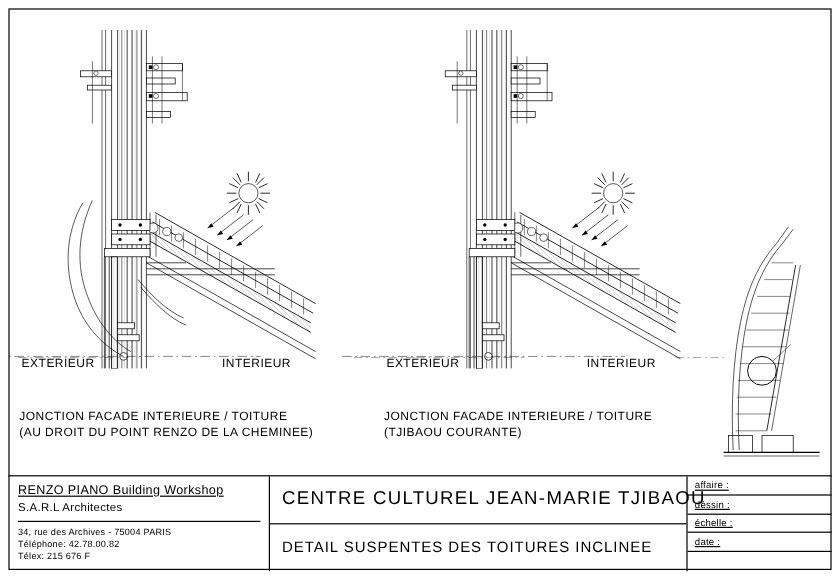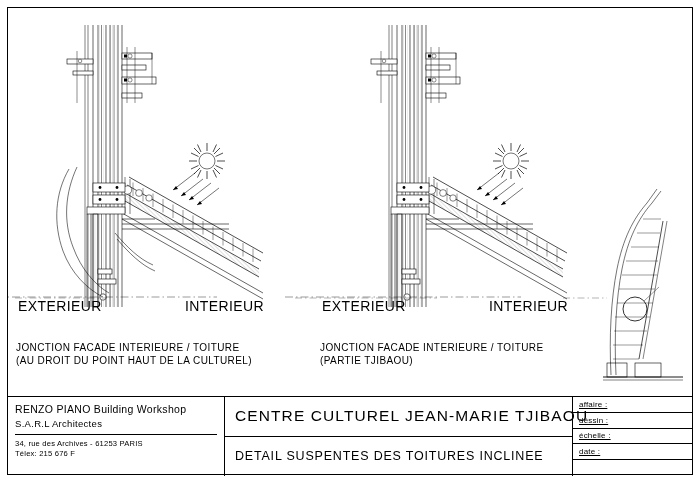--- a/index.html
+++ b/index.html
@@ -6,33 +6,33 @@
   body{width:700px;height:482px;font-family:"Liberation Sans",sans-serif;color:#000;}
   #sheet{position:relative;width:700px;height:482px;box-sizing:border-box;overflow:hidden;background:#fff;}
   .frame{position:absolute;left:7px;top:7px;width:686px;height:468px;border:1px solid #000;box-sizing:border-box;}
   .drawing-area{position:absolute;left:7px;top:7px;width:686px;height:389px;box-sizing:border-box;}
   svg{display:block;}
   
   .titleblock{position:absolute;left:7px;top:396px;width:686px;height:79px;box-sizing:border-box;border-top:1px solid #000;}
   .tb-left{position:absolute;left:0;top:0;width:218px;height:79px;box-sizing:border-box;border-right:1px solid #000;padding:6px 8px 0 8px;}
   .tb-mid{position:absolute;left:218px;top:0;width:348px;height:79px;box-sizing:border-box;border-right:1px solid #000;}
   .tb-right{position:absolute;left:566px;top:0;width:120px;height:79px;box-sizing:border-box;text-decoration:underline;}
-  .firm{font-size:10.5px;letter-spacing:.3px;margin:0 0 3px 0;white-space:nowrap;}
+  .firm{font-size:10.5px;letter-spacing:.3px;margin:0 0 3px 0;white-space:nowrap;text-decoration:underline;}
   .sarl{font-size:9.5px;letter-spacing:.3px;margin:0 0 5px 0;}
   .rule{height:1px;background:#000;margin:0 0 4px 0;width:202px;}
   .addr{font-size:7.6px;letter-spacing:.2px;line-height:10px;margin:0;white-space:nowrap;}
   .tb-mid-row{height:50%;box-sizing:border-box;display:flex;align-items:center;padding-left:10px;}
   .tb-mid-row.top{border-bottom:1px solid #000;}
   .proj{font-size:15.5px;letter-spacing:1.1px;white-space:nowrap;}
   .det{font-size:12.5px;letter-spacing:.8px;white-space:nowrap;}
   .tb-r-row{height:20%;box-sizing:border-box;border-bottom:1px solid #000;display:flex;align-items:center;padding-left:6px;font-size:8px;letter-spacing:.2px;}
   .tb-r-row.last{border-bottom:none;}
   
   .cap{position:absolute;font-size:10px;letter-spacing:.4px;line-height:12px;white-space:nowrap;}
-  .lbl{position:absolute;font-size:14px;letter-spacing:.4px;white-space:nowrap;}
+  .lbl{position:absolute;font-size:10px;letter-spacing:.4px;white-space:nowrap;}
 </style>
 </head>
 <body>
 
 <div id="sheet">
 
   <div class="frame"></div>
 
   <div class="drawing-area">
   <svg width="686" height="389" viewBox="0 0 686 389">
@@ -256,34 +256,35 @@
       <line x1="288" y1="291" x2="340" y2="291" stroke-dasharray="7 3 1.5 3"></line>
       <line x1="340" y1="291" x2="430" y2="291" stroke-dasharray="7 3 1.5 3"></line>
       <line x1="556" y1="291" x2="600" y2="291" stroke-dasharray="7 3 1.5 3"></line>
     </g>
   </svg>
   </div>
 
   <span class="lbl" style="left:18px;top:298px;">EXTERIEUR</span>
   <span class="lbl" style="left:185px;top:298px;">INTERIEUR</span>
   <span class="cap" style="left:16px;top:342px;">JONCTION FACADE INTERIEURE / TOITURE</span>
-  <span class="cap" style="left:16px;top:355px;">(AU DROIT DU POINT HAUT DE LA CULTUREL)</span>
+  <span class="cap" style="left:16px;top:355px;">(AU DROIT DU POINT RENZO DE LA CHEMINEE)</span>
 
   <span class="lbl" style="left:322px;top:298px;">EXTERIEUR</span>
   <span class="lbl" style="left:489px;top:298px;">INTERIEUR</span>
   <span class="cap" style="left:320px;top:342px;">JONCTION FACADE INTERIEURE / TOITURE</span>
-  <span class="cap" style="left:320px;top:355px;">(PARTIE TJIBAOU)</span>
+  <span class="cap" style="left:320px;top:355px;">(TJIBAOU COURANTE)</span>
 
   <div class="titleblock">
 
     <div class="tb-left">
       <p class="firm">RENZO PIANO Building Workshop</p>
       <p class="sarl">S.A.R.L   Architectes</p>
       <div class="rule"></div>
-      <p class="addr">34, rue des Archives -  61253 PARIS</p>
+      <p class="addr">34, rue des Archives -  75004 PARIS</p>
+      <p class="addr">Téléphone: 42.78.00.82</p>
       <p class="addr">Télex: 215 676 F</p>
     </div>
 
     <div class="tb-mid">
       <div class="tb-mid-row top">
         <span class="proj">CENTRE CULTUREL JEAN-MARIE TJIBAOU</span>
       </div>
       <div class="tb-mid-row">
         <span class="det">DETAIL SUSPENTES DES TOITURES INCLINEE</span>
       </div>

